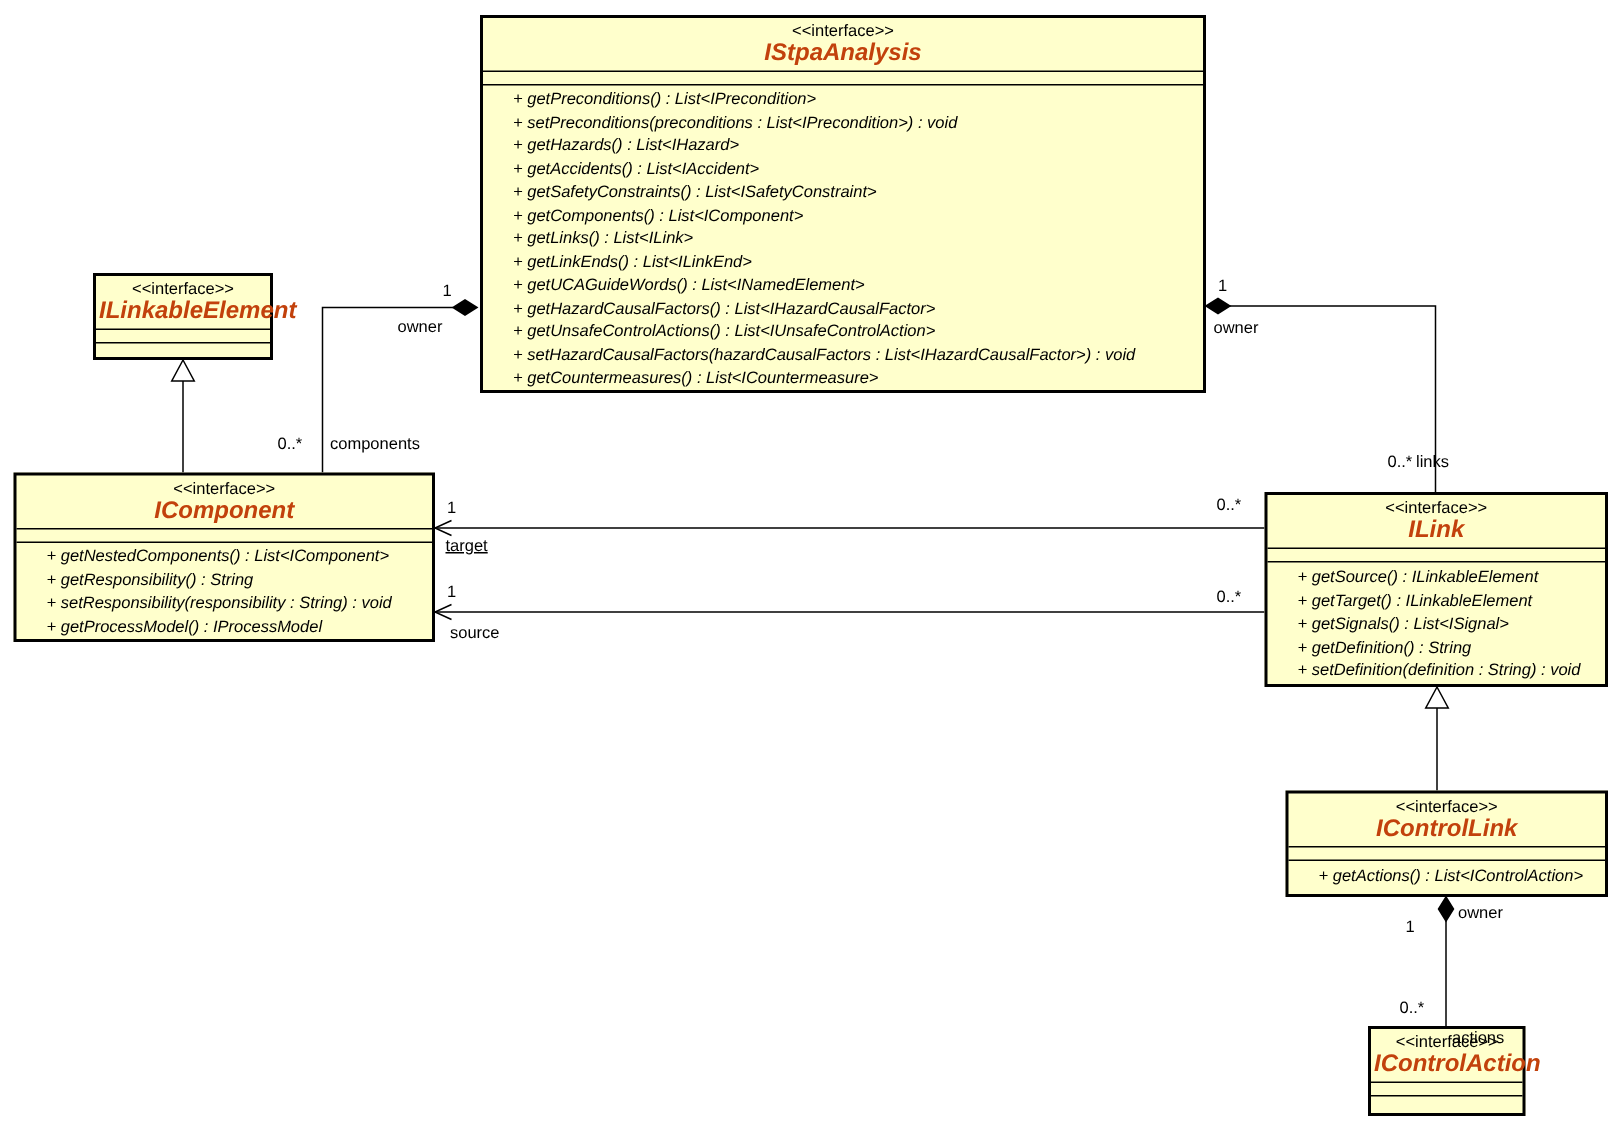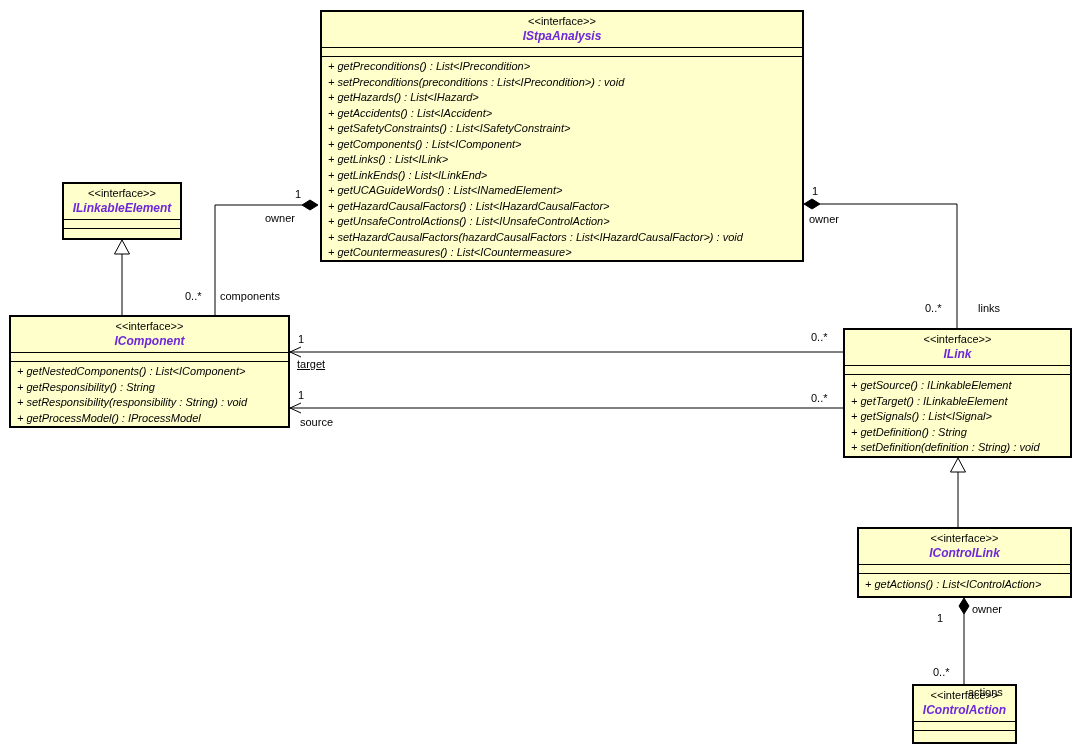--- a/index.html
+++ b/index.html
@@ -30,38 +30,38 @@
     border-bottom: 1px solid #000000;
     text-align: center;
     padding: 2px 2px 3px 2px;
   }
   .stereotype {
     font-size: 11px;
     line-height: 14px;
     color: #000000;
   }
   .cname {
-    font-size: 12px;
+    font-size: 16px;
     line-height: 16px;
     font-weight: bold;
     font-style: italic;
-    color: #6d28d9;
+    color: #c2410c;
   }
   .attrs-empty {
     height: 8px;
     border-bottom: 1px solid #000000;
   }
   .comp-empty {
     height: 8px;
   }
   .comp-empty + .comp-empty {
     border-top: 1px solid #000000;
   }
   .methods {
-    padding: 2px 3px 0 6px;
+    padding: 2px 3px 0 20px;
     overflow: hidden;
   }
   .m {
     font-size: 11px;
     font-style: italic;
     line-height: 15.5px;
     white-space: nowrap;
     color: #000000;
   }
   .lbl {
@@ -198,21 +198,21 @@
   </div>
 
   <div class="lbl" style="left:295px; top:188px;">1</div>
   <div class="lbl" style="left:265px; top:212px;">owner</div>
   <div class="lbl" style="left:185px; top:290px;">0..*</div>
   <div class="lbl" style="left:220px; top:290px;">components</div>
 
   <div class="lbl" style="left:812px; top:185px;">1</div>
   <div class="lbl" style="left:809px; top:213px;">owner</div>
   <div class="lbl" style="left:925px; top:302px;">0..*</div>
-  <div class="lbl" style="left:978px; top:302px;">links</div>
+  <div class="lbl" style="left:944px; top:302px;">links</div>
 
   <div class="lbl" style="left:298px; top:333px;">1</div>
   <div class="lbl" style="left:297px; top:358px;text-decoration:underline;">target</div>
   <div class="lbl" style="left:811px; top:331px;">0..*</div>
 
   <div class="lbl" style="left:298px; top:389px;">1</div>
   <div class="lbl" style="left:300px; top:416px;">source</div>
   <div class="lbl" style="left:811px; top:392px;">0..*</div>
 
   <div class="lbl" style="left:937px; top:612px;">1</div>

